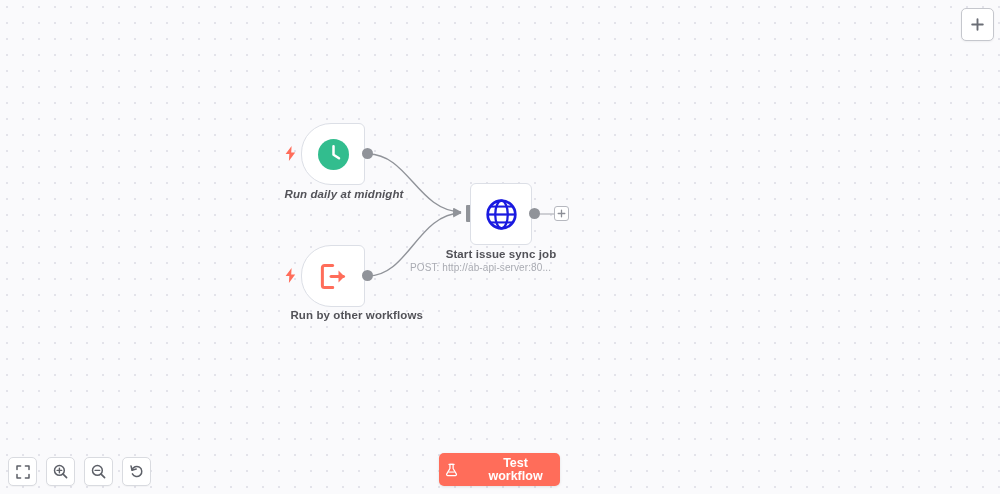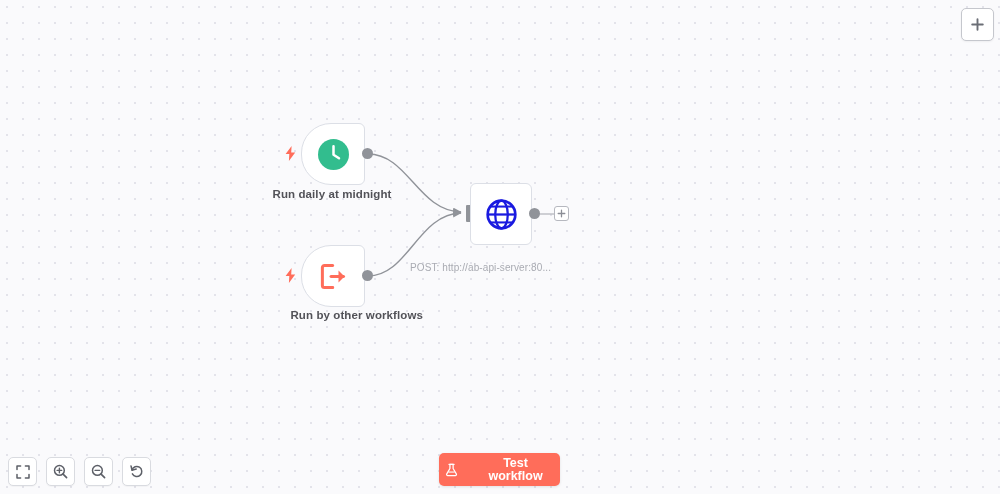--- a/index.html
+++ b/index.html
@@ -210,21 +210,21 @@
   </div>
   <div class="node trigger" style="left:301px; top:123px;">
     <span class="node-icon">
       <svg width="31" height="31" viewBox="0 0 31 31">
         <circle cx="15.5" cy="15.5" r="15.5" fill="#32bd8e"></circle>
         <path d="M15.5 7.2 V15.8 L21.0 19.3" stroke="#ffffff" stroke-width="2.5" stroke-linecap="round" stroke-linejoin="round" fill="none"></path>
       </svg>
     </span>
   </div>
   <div class="endpoint-dot" style="left:362px; top:148px;"></div>
-  <div class="node-label" style="left:241px; top:188px; width:182px;">Run daily at midnight</div>
+  <div class="node-label" style="left:253px; top:188px; width:182px;font-style:italic;">Run daily at midnight</div>
 
   <div class="bolt" style="left:284px; top:267px;">
     <svg width="11" height="15" viewBox="0 0 11 15">
       <path d="M6.6 0 L0.6 8.1 H4.3 L3.9 15 L10.2 6.6 H6.2 Z" fill="#ff6d5a"></path>
     </svg>
   </div>
   <div class="node trigger" style="left:301px; top:245px;">
     <span class="node-icon">
       <svg width="29" height="29" viewBox="0 0 30 30">
         <path d="M14.2 3.5 H5.6 A2.1 2.1 0 0 0 3.5 5.6 V24.4 A2.1 2.1 0 0 0 5.6 26.5 H14.2" stroke="#ff6d5a" stroke-width="3.1" fill="none" stroke-linecap="round"></path>
@@ -247,20 +247,21 @@
         <path d="M5.1 23.7 H26.9" stroke="#1a1ae0" stroke-width="2.0"></path>
       </svg>
     </span>
   </div>
   <div class="endpoint-dot" style="left:529px; top:208px;"></div>
   <div class="plus-connector" style="left:554px; top:206px;">
     <svg width="9" height="9" viewBox="0 0 9 9">
       <path d="M4.5 1.2 V7.8 M1.2 4.5 H7.8" stroke="#8b8e96" stroke-width="1.3" stroke-linecap="round"></path>
     </svg>
   </div>
+  <div class="node-label" style="left:410px; top:248px; width:182px;">Start issue sync job</div>
   <div class="node-sublabel" style="left:410px; top:262px; width:182px;">POST: http://ab-api-server:80...</div>
 
   <div class="zoom-toolbar">
 
     <div class="zoom-btn">
       <svg width="14" height="14" viewBox="0 0 14 14">
         <path d="M1 4.6 V1 H4.6 M9.4 1 H13 V4.6 M13 9.4 V13 H9.4 M4.6 13 H1 V9.4" stroke="#5d6068" stroke-width="1.5" fill="none" stroke-linecap="round" stroke-linejoin="round"></path>
       </svg>
     </div>
 

